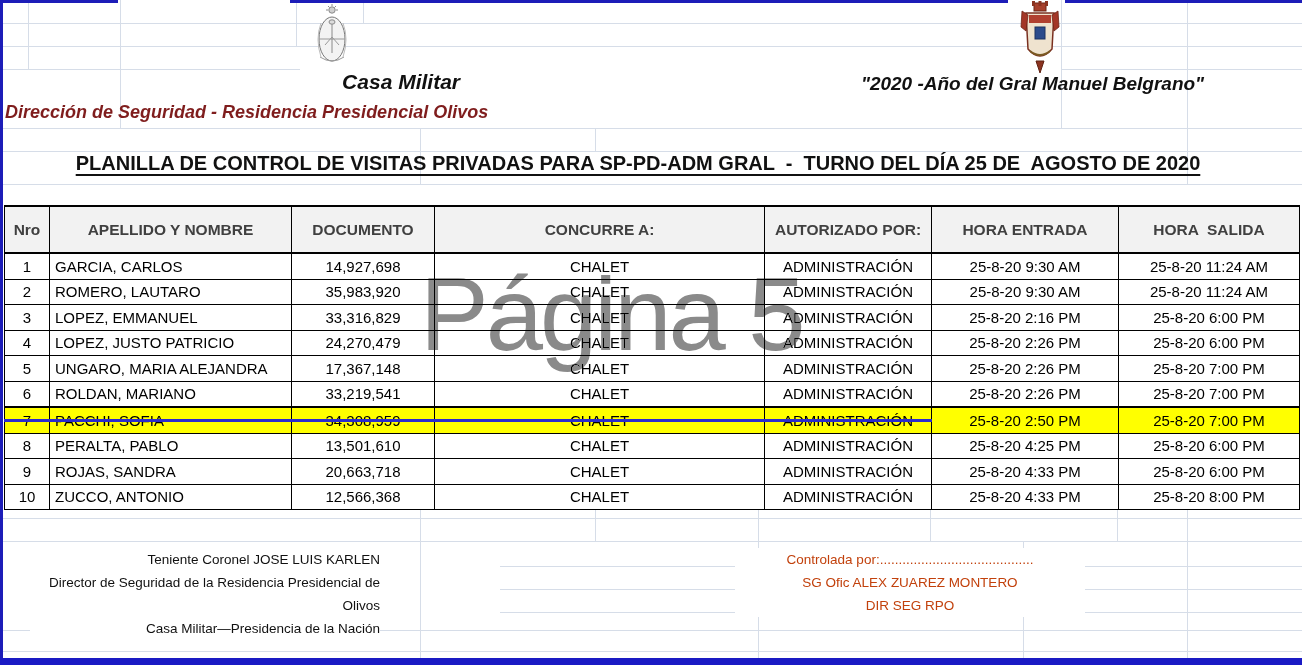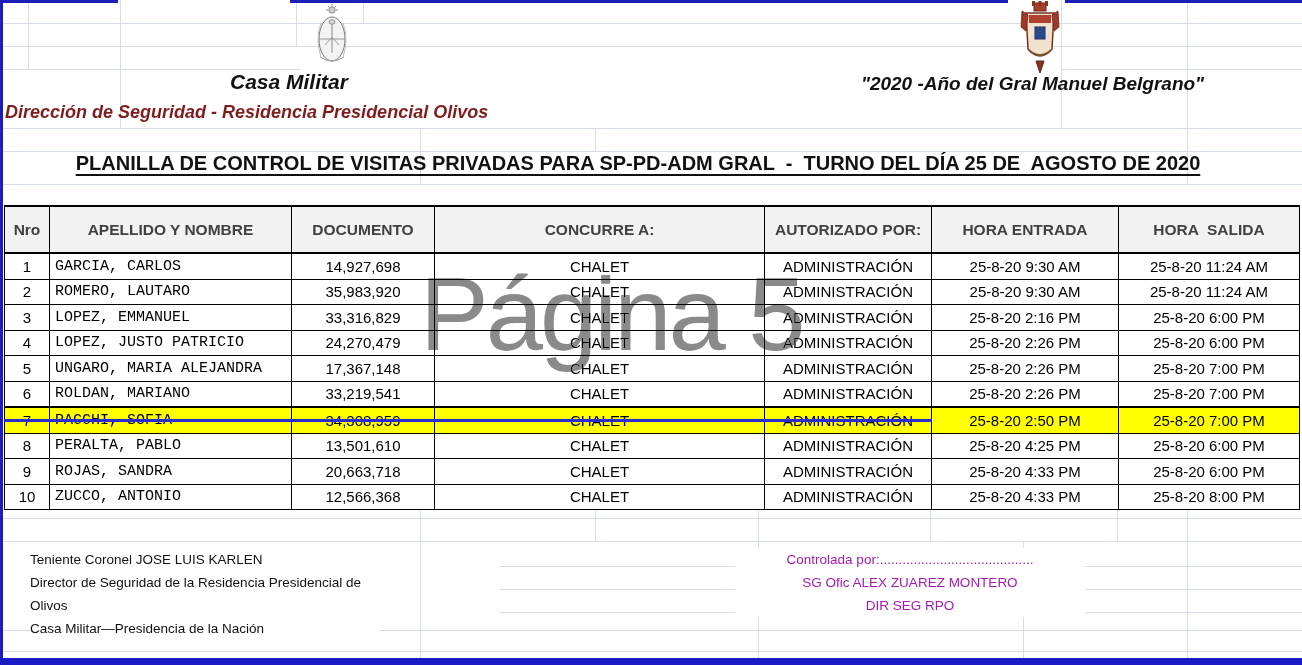--- a/index.html
+++ b/index.html
@@ -10,53 +10,53 @@
   .pb{position:absolute;background:#1d1db8;}
   .pb-left{left:0;top:0;width:3px;height:665px;}
   .pb-bottom{left:0;top:658px;width:1302px;height:7px;background:#1a1ac4;}
   .pb-top{top:0;height:3px;}
   .pb-row7{position:absolute;left:4px;top:419px;width:928px;height:3px;background:#2b2bce;z-index:6;}
 
   
   .gl{position:absolute;background:#d6dde8;z-index:0;}
 
   
-  .org-title{position:absolute;left:230px;top:70px;width:230px;text-align:left;
+  .org-title{position:absolute;left:230px;top:70px;width:230px;text-align:right;
              font-size:21px;font-weight:bold;font-style:italic;color:#111;z-index:2;}
   .org-subtitle{position:absolute;left:5px;top:102px;font-size:18px;font-weight:bold;
              font-style:italic;color:#7f1d1d;white-space:pre;z-index:2;}
   .motto{position:absolute;left:855px;top:73px;width:355px;text-align:center;
              font-size:19px;font-weight:bold;font-style:italic;color:#111;white-space:pre;z-index:2;}
   .main-title{position:absolute;left:0;top:152px;width:1276px;text-align:center;
              font-size:20px;font-weight:bold;color:#111;white-space:pre;z-index:2;
              text-decoration:underline;text-decoration-thickness:2px;text-underline-offset:4px;}
 
   
   .emblem-left{position:absolute;left:311px;top:3px;width:42px;height:66px;z-index:3;}
   .emblem-right{position:absolute;left:1016px;top:1px;width:48px;height:74px;z-index:3;}
 
   
   table.visit{position:absolute;left:4px;top:205px;border-collapse:collapse;table-layout:fixed;
              z-index:2;background:#fff;}
   table.visit th,table.visit td{border:1.6px solid #000;overflow:hidden;}
   table.visit th{height:43px;background:#f2f2f2;color:#404040;font-size:15.5px;font-weight:bold;
              text-align:center;white-space:pre;border-top-width:2.4px;border-bottom-width:2.4px;}
   table.visit td{height:22.5px;font-size:15px;color:#000;text-align:center;white-space:nowrap;}
-  table.visit td.name{text-align:left;padding-left:5px;font-family:Liberation Mono, monospace;}
+  table.visit td.name{text-align:left;padding-left:5px;}
   tr.hl td{background:#ffff00;border-top-width:2.2px;}
 
   
   .watermark{position:absolute;left:420px;top:258px;font-size:103px;line-height:1.1;
              letter-spacing:-3px;color:#8a8a8a;mix-blend-mode:darken;z-index:5;white-space:pre;}
 
   
-  .sig-block{position:absolute;left:30px;top:548px;width:350px;text-align:left;
+  .sig-block{position:absolute;left:30px;top:548px;width:350px;text-align:right;
              font-size:13.5px;color:#111;line-height:23px;z-index:2;background:#fff;}
   .ctrl-block{position:absolute;left:735px;top:548px;width:350px;text-align:center;
-             font-size:13.5px;color:#a21caf;line-height:23px;z-index:2;background:#fff;}
+             font-size:13.5px;color:#c2410c;line-height:23px;z-index:2;background:#fff;}
 </style>
 </head>
 <body>
 
 <div class="sheet">
 
   <div id="gridlayer">
       <div class="gl" style="left: 0px; top: 23px; width: 1302px; height: 1px;"></div>
       <div class="gl" style="left: 0px; top: 46px; width: 1302px; height: 1px;"></div>
       <div class="gl" style="left: 0px; top: 69px; width: 300px; height: 1px;"></div>

